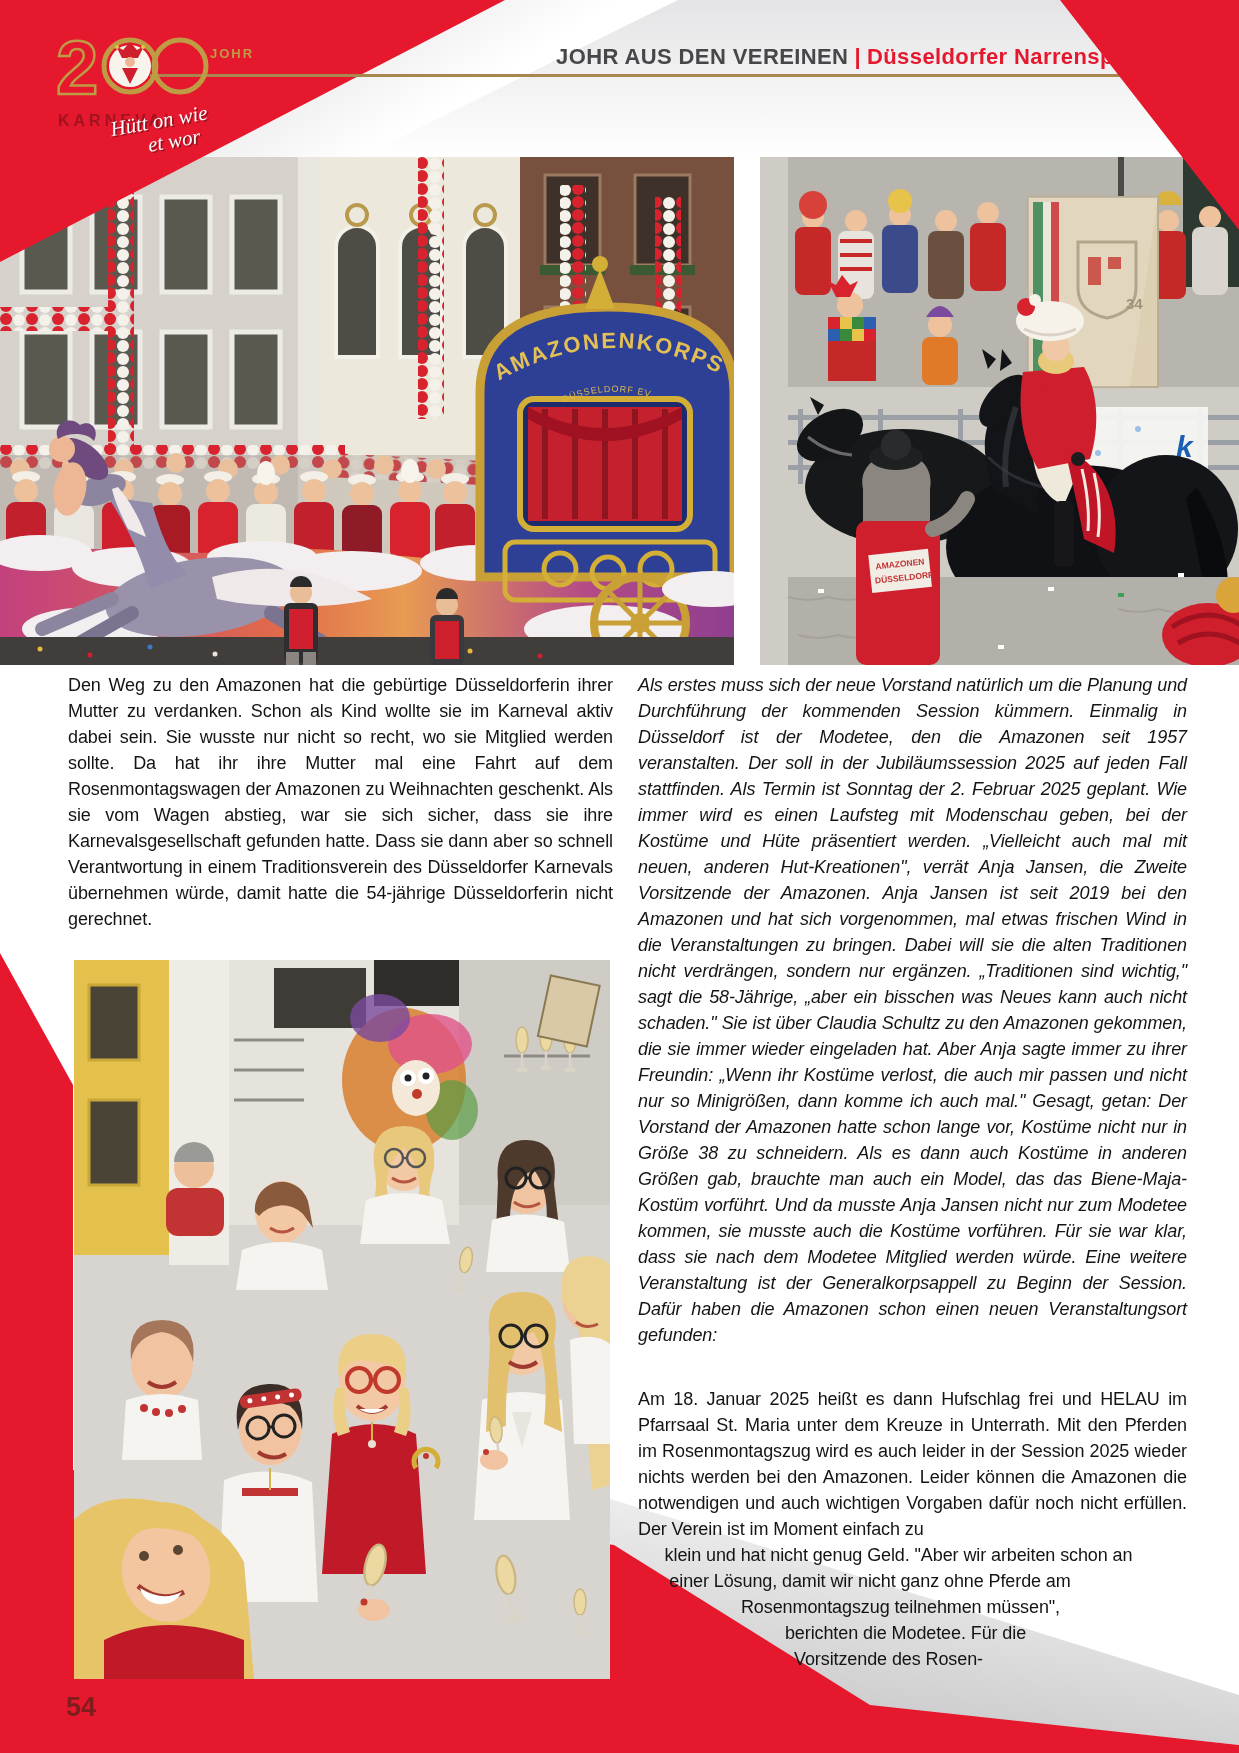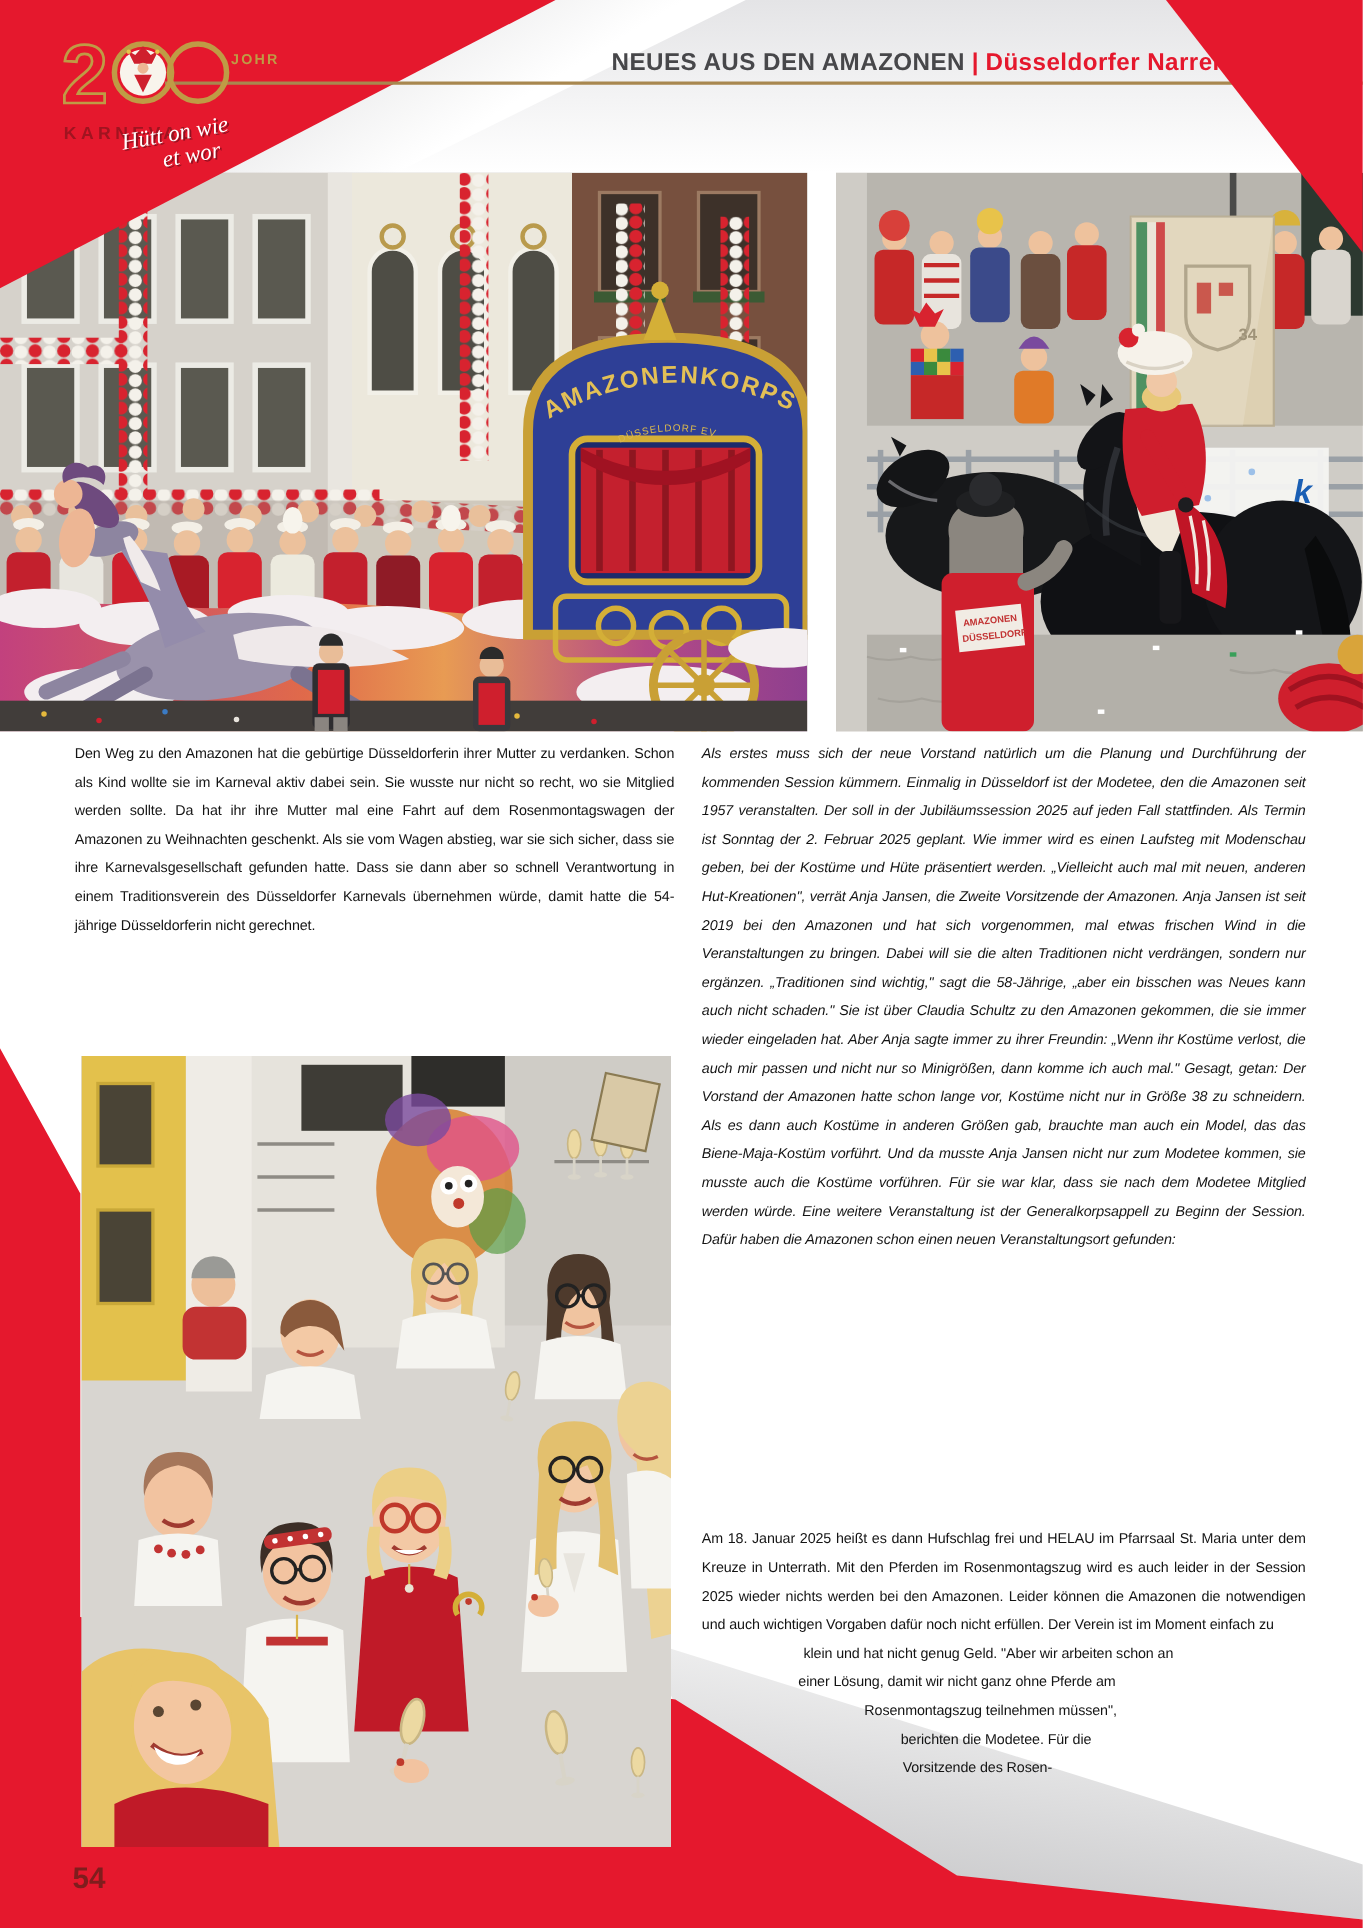--- a/index.html
+++ b/index.html
@@ -20,21 +20,21 @@
   #photo-selfie{left:74px;top:960px;width:536px;height:719px;}
 
   .header-title{position:absolute;left:556px;top:44px;z-index:2;white-space:nowrap;
       font-size:22px;font-weight:bold;letter-spacing:.4px;}
   .header-title .sec{color:#47474a;}
   .header-title .sep{color:#e5182d;padding:0 6px;}
   .header-title .mag{color:#e5182d;}
 
   .logo{position:absolute;left:50px;top:14px;width:230px;height:140px;z-index:4;}
 
-  .col{position:absolute;z-index:4;color:#141414;font-size:13px;line-height:26px;
+  .col{position:absolute;z-index:4;color:#141414;font-size:18px;line-height:26px;
       text-align:justify;letter-spacing:-0.1px;hyphens:auto;-webkit-hyphens:auto;}
   #col-left{left:68px;top:672px;width:545px;}
   #col-right-a{left:638px;top:672px;width:549px;font-style:italic;}
   #col-right-b{left:638px;top:1386px;width:549px;}
   #col-right-b .tail{text-align:center;letter-spacing:-0.1px;}
 
   .page-number{position:absolute;left:66px;top:1692px;z-index:5;color:#7f1d1d;
       font-size:27px;font-weight:bold;}
 </style>
 </head>
@@ -598,21 +598,21 @@
         </g>
         <ellipse cx="420" cy="500" rx="14" ry="10" fill="#f2c3a0"></ellipse>
         <circle cx="412" cy="492" r="3" fill="#c0392b"></circle>
         <ellipse cx="300" cy="650" rx="16" ry="11" fill="#f2c3a0"></ellipse>
         <circle cx="290" cy="642" r="3.5" fill="#c0392b"></circle>
       </g>
     </svg>
   </div>
 
   <div class="header-title">
-    <span class="sec">NEUES AUS DEN AMAZONEN</span><span class="sep">|</span><span class="mag">Düsseldorfer Narrenspiegel Nr. 56</span>
+    <span class="sec">JOHR AUS DEN VEREINEN</span><span class="sep">|</span><span class="mag">Düsseldorfer Narrenspiegel Nr. 56</span>
   </div>
 
   <svg class="fg-svg" width="1239" height="1753" viewBox="0 0 1239 1753">
     <polygon points="0,0 505,0 0,262" fill="#e5182d"></polygon>
     <line x1="150" y1="75.5" x2="1239" y2="75.5" stroke="#a8874f" stroke-width="3"></line>
     <polygon points="1060,0 1239,0 1239,230" fill="#e5182d"></polygon>
   </svg>
 
   <div class="logo">
     <svg width="230" height="140" viewBox="0 0 230 140">

